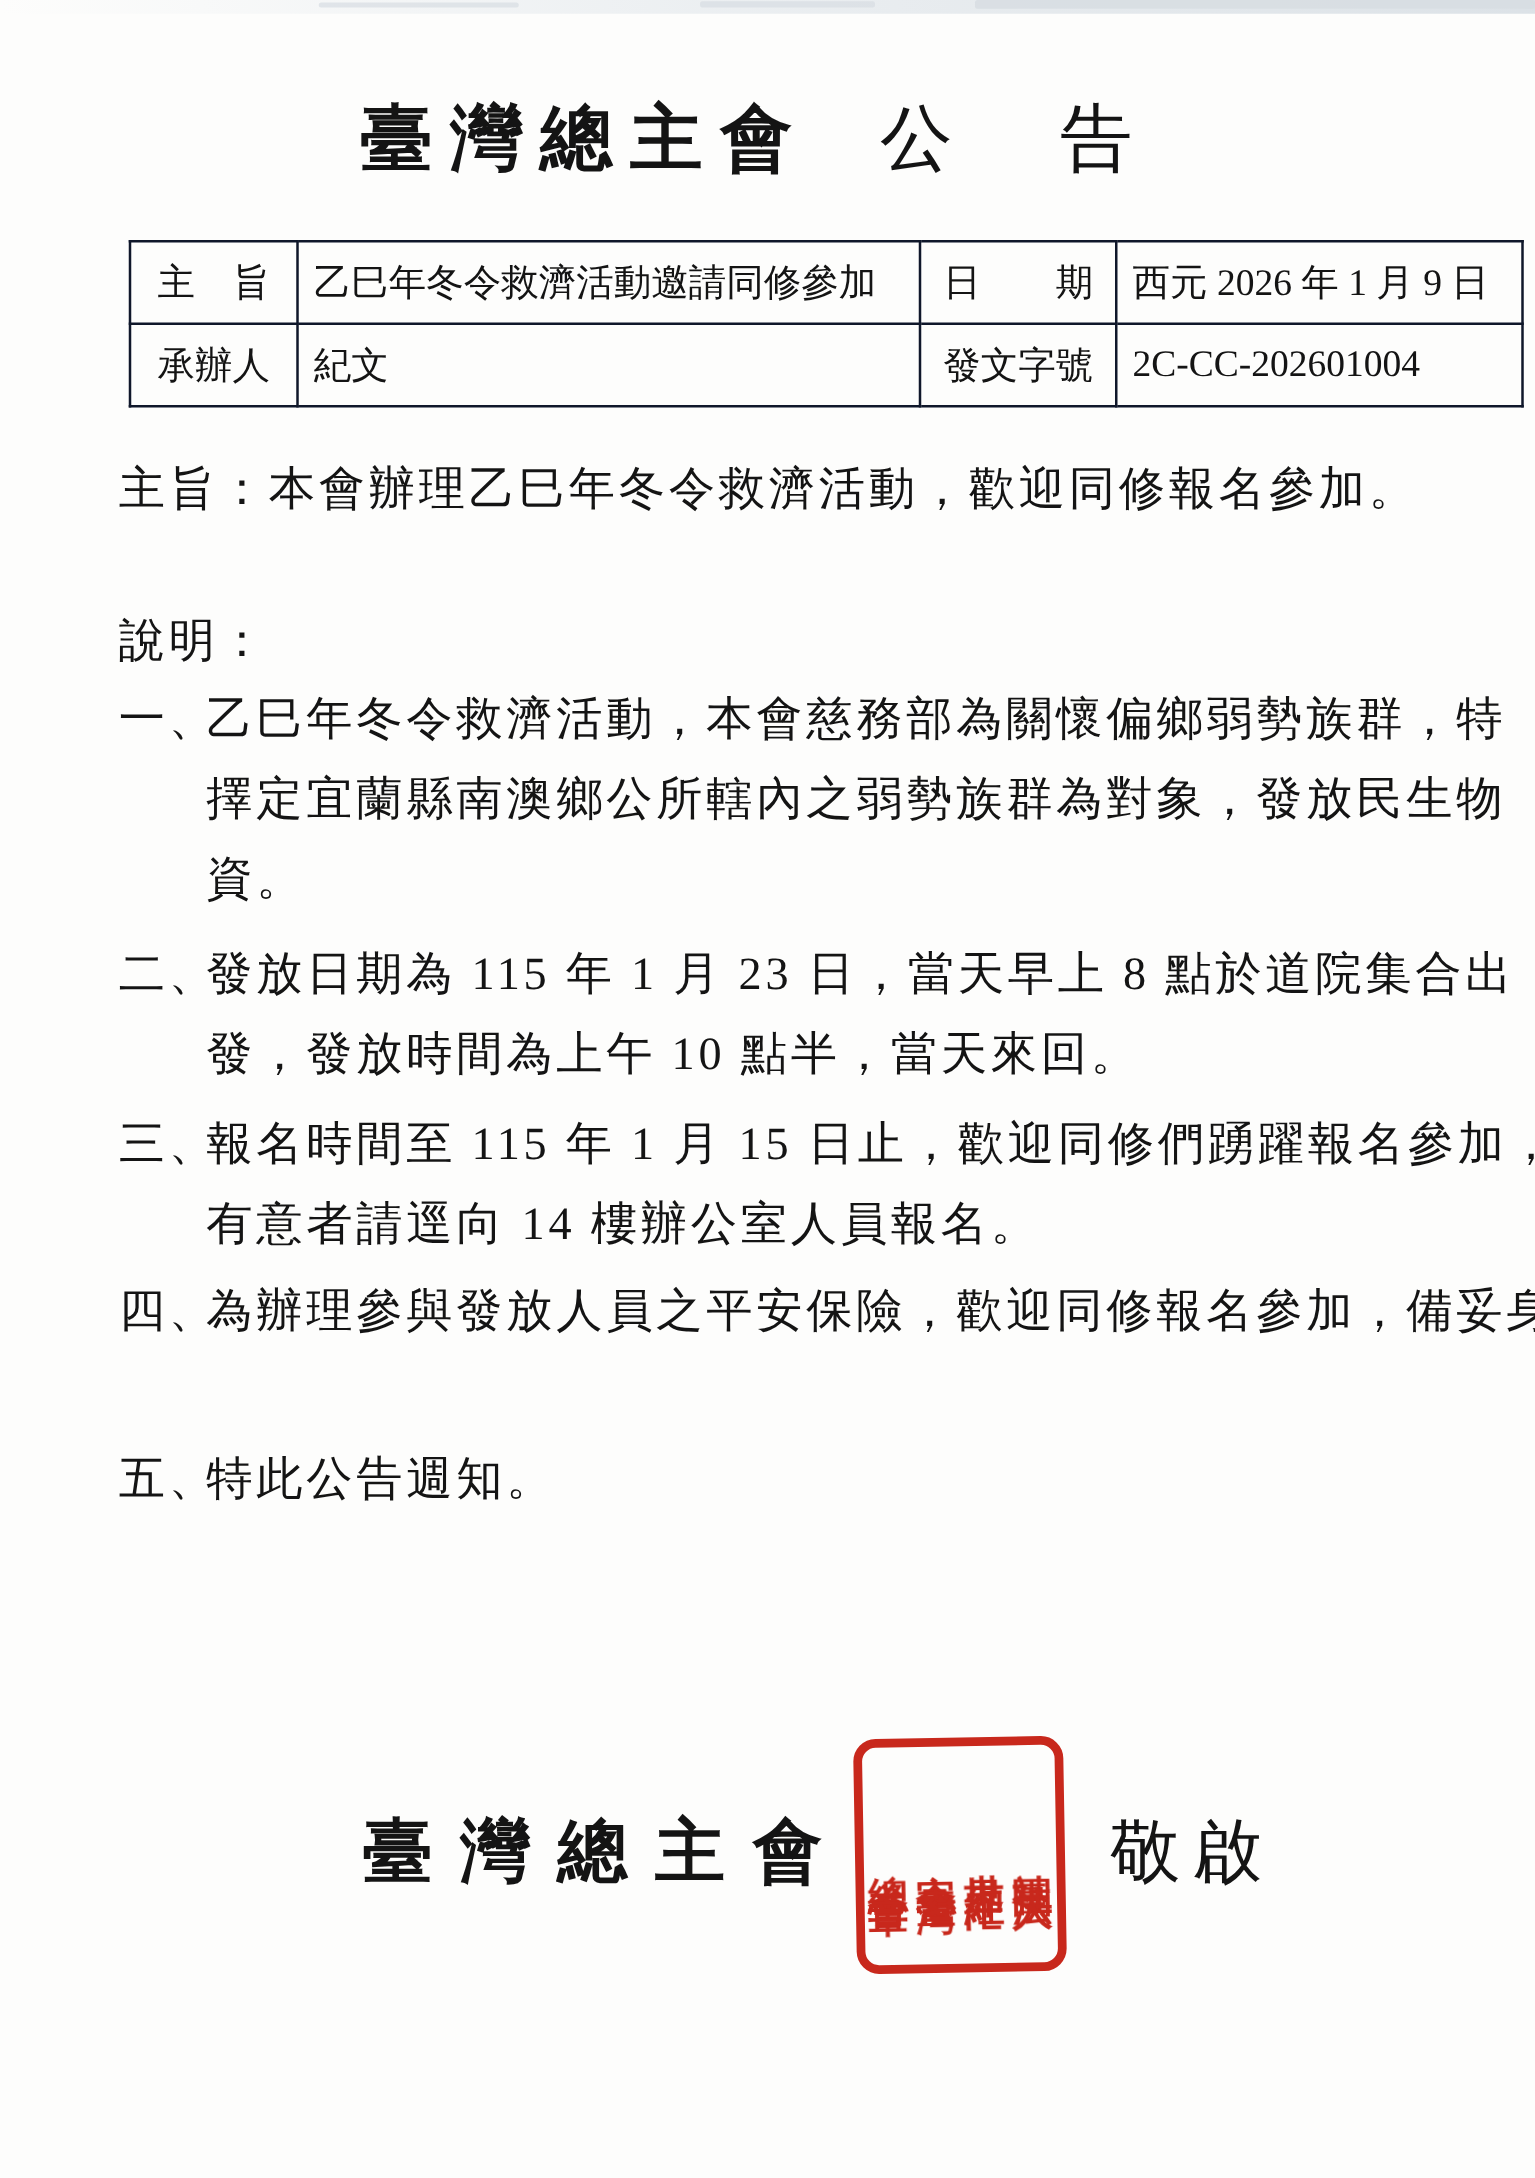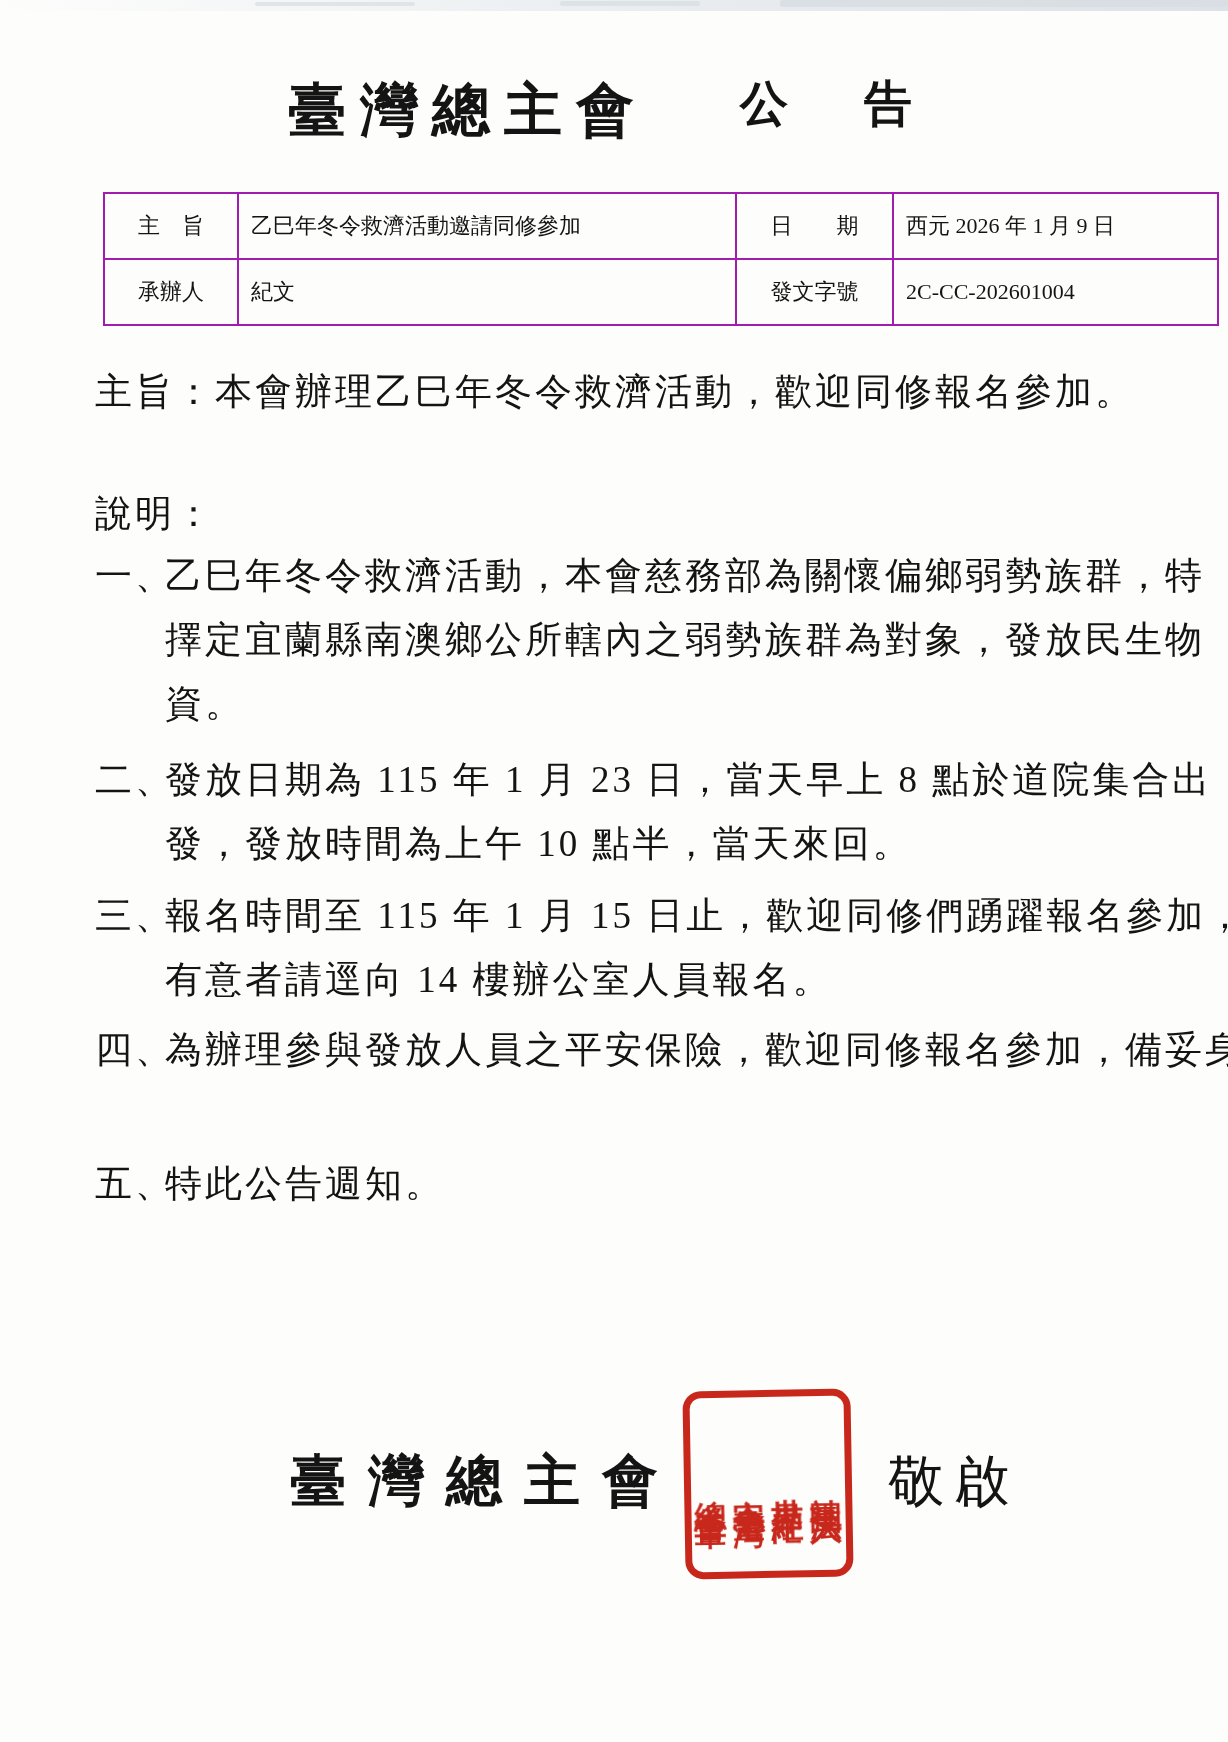--- a/index.html
+++ b/index.html
@@ -13,25 +13,25 @@
   }
   .page{position:absolute;inset:0;border-radius:18px;}
   
   .scan-top{position:absolute;top:0;left:0;width:1228px;height:11px;
     background:linear-gradient(to right, rgba(226,231,235,0) 0%, rgba(222,228,233,.55) 45%, rgba(214,221,227,.85) 100%);}
   .streak{position:absolute;background:#d7dde2;opacity:.7;border-radius:2px;}
 
   
   .title-row{position:absolute;top:72px;left:0;width:1228px;display:flex;align-items:flex-start;}
   .title-org{margin-left:288px;font-size:58px;font-weight:bold;letter-spacing:14px;white-space:nowrap;}
-  .title-doc{margin-left:92px;font-size:48px;font-weight:bold;letter-spacing:14px;white-space:nowrap;}
+  .title-doc{margin-left:56px;font-size:58px;font-weight:normal;letter-spacing:14px;white-space:nowrap;}
 
   
   .info-table{position:absolute;left:103px;top:192px;width:1042px;border-collapse:collapse;table-layout:fixed;}
-  .info-table td{border:2px solid #a21caf;font-size:22px;padding:0 12px;height:64px;vertical-align:middle;white-space:nowrap;overflow:hidden;}
+  .info-table td{border:2px solid #0f172a;font-size:30px;padding:0 12px;height:64px;vertical-align:middle;white-space:nowrap;overflow:hidden;}
   td.c1{width:124px;text-align:center;padding:0 4px;}
   td.c2{width:472px;}
   td.c3{width:147px;text-align:center;padding:0 4px;margin-left:25px;}
   td.c4{width:299px;}
 
   
   .bodyline{position:absolute;left:95px;font-size:37px;letter-spacing:3px;line-height:64px;white-space:nowrap;}
   .item{position:absolute;left:95px;display:flex;font-size:37px;letter-spacing:3px;line-height:64px;}
   .item .marker{width:70px;flex:0 0 70px;white-space:nowrap;}
   .item .lines{white-space:nowrap;}

